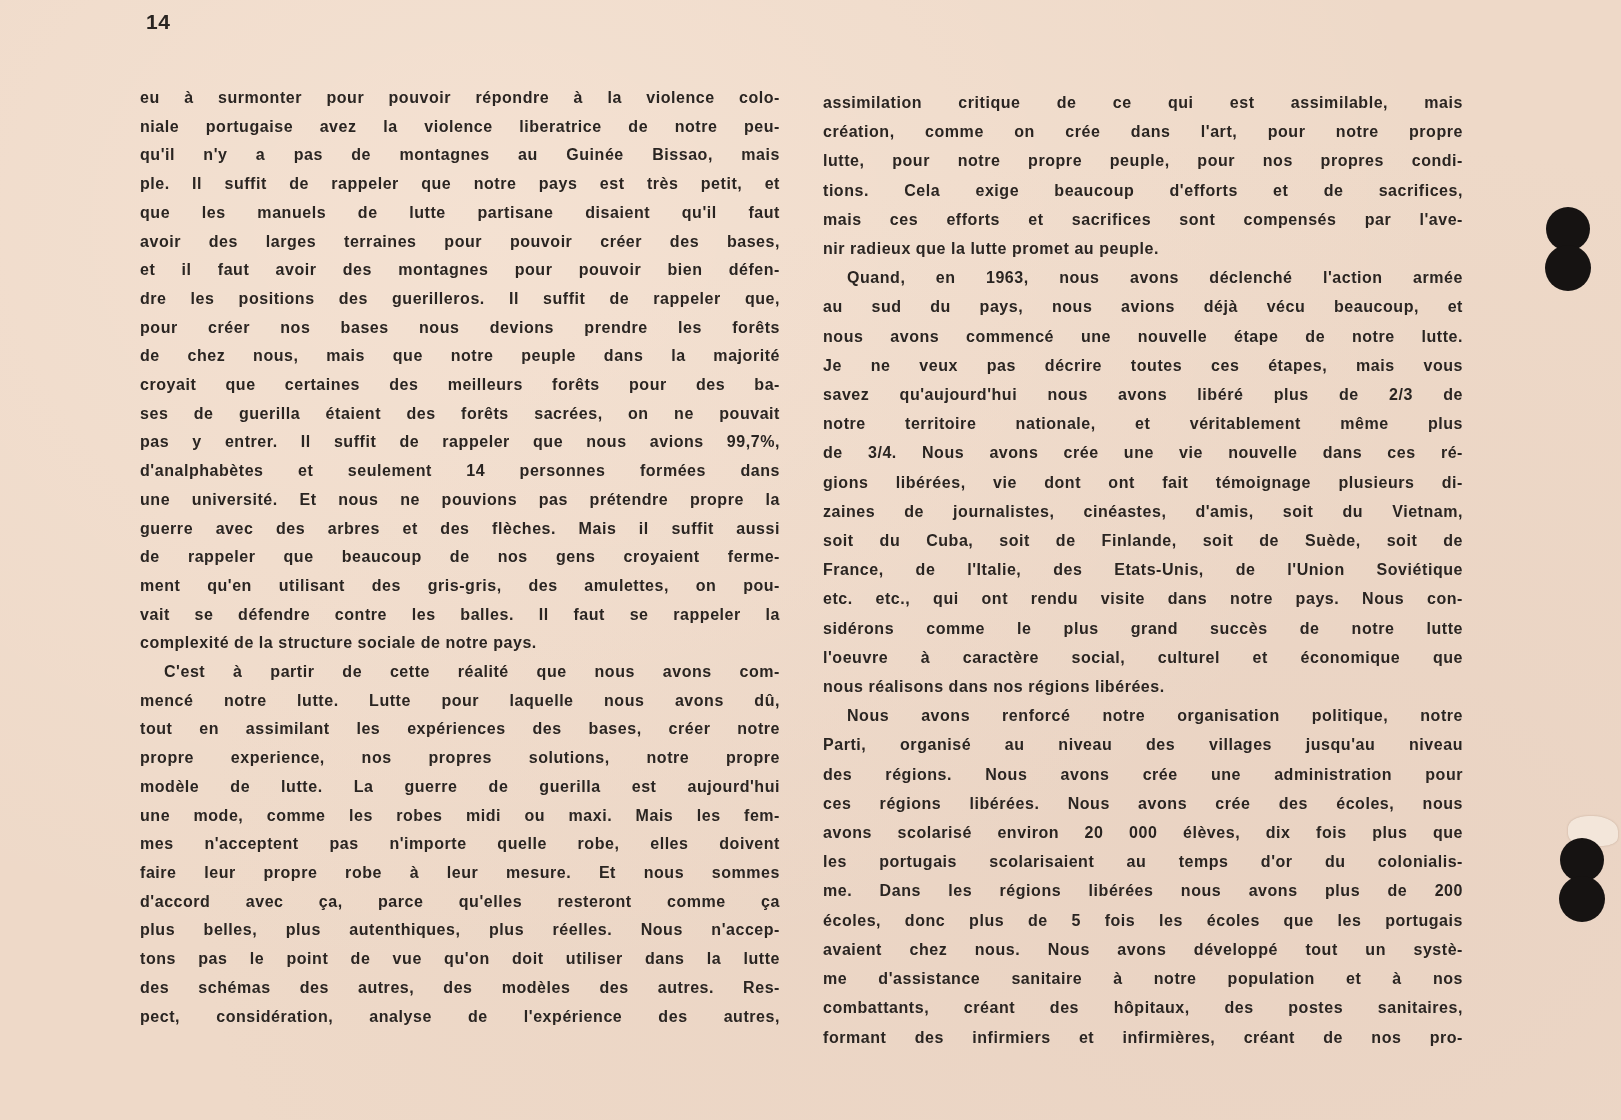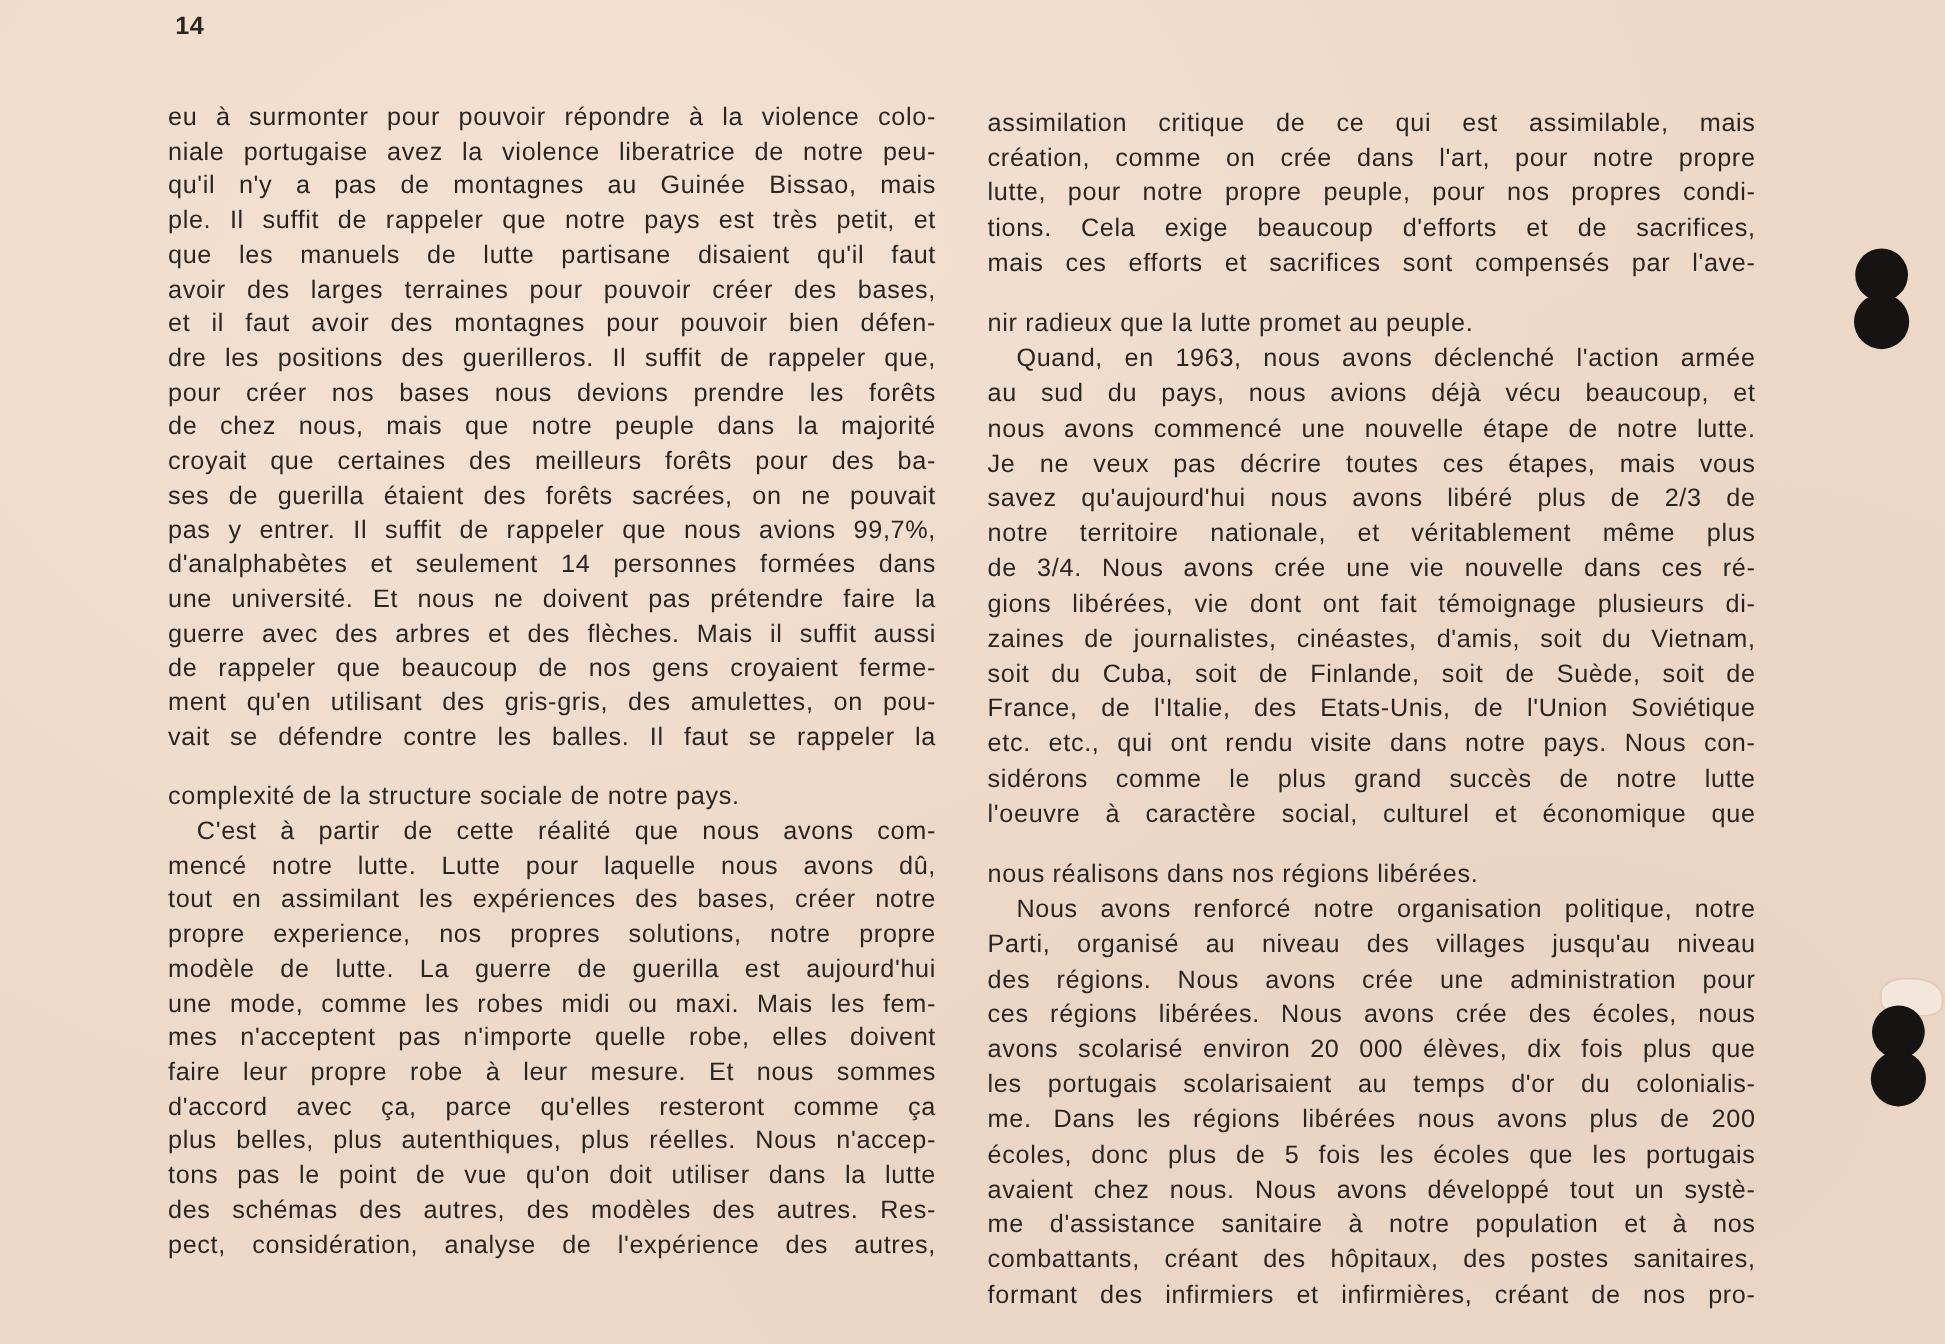--- a/index.html
+++ b/index.html
@@ -12,30 +12,30 @@
       position: relative;
       font-family: "Liberation Sans", sans-serif;
       color: #2a2522;
     }
     .page-number {
       position: absolute; left: 146px; top: 10px;
       font-size: 21px; letter-spacing: 0.5px; font-weight: bold;
     }
     .column {
       position: absolute; top: 82px;
-      font-size: 21px; line-height: 28.7px;
+      font-size: 16px; line-height: 28.7px; font-weight: bold;
     }
     .col-left { left: 140px; width: 640px; top: 84px; }
     .col-right { left: 823px; width: 640px; top: 88px; line-height: 29.2px; }
     .line {
       display: block; white-space: nowrap;
       text-align: justify; text-align-last: justify;
       letter-spacing: 0.55px;
     }
-    .line.last { text-align-last: left; margin-top: 21px; }
+    .line.last { text-align-last: left; }
     .line.indent { padding-left: 24px; }
     .hole-mark { position: absolute; }
     .hole-mark .h1, .hole-mark .h2 {
       position: absolute; width: 44px; height: 44px;
       background: #161312; border-radius: 50%;
     }
     .hole-mark .h2 { top: 38px; width: 46px; height: 46px; left: -1px; }
     .hole-top { left: 1546px; top: 207px; }
     .hole-bottom { left: 1560px; top: 838px; }
     .torn {
@@ -58,21 +58,21 @@
   <span class="line">que les manuels de lutte partisane disaient qu'il faut</span>
   <span class="line">avoir des larges terraines pour pouvoir créer des bases,</span>
   <span class="line">et il faut avoir des montagnes pour pouvoir bien défen-</span>
   <span class="line">dre les positions des guerilleros. Il suffit de rappeler que,</span>
   <span class="line">pour créer nos bases nous devions prendre les forêts</span>
   <span class="line">de chez nous, mais que notre peuple dans la majorité</span>
   <span class="line">croyait que certaines des meilleurs forêts pour des ba-</span>
   <span class="line">ses de guerilla étaient des forêts sacrées, on ne pouvait</span>
   <span class="line">pas y entrer. Il suffit de rappeler que nous avions 99,7%,</span>
   <span class="line">d'analphabètes et seulement 14 personnes formées dans</span>
-  <span class="line">une université. Et nous ne doivent pas prétendre faire la</span>
+  <span class="line">une université. Et nous ne pouvions pas prétendre propre la</span>
   <span class="line">guerre avec des arbres et des flèches. Mais il suffit aussi</span>
   <span class="line">de rappeler que beaucoup de nos gens croyaient ferme-</span>
   <span class="line">ment qu'en utilisant des gris-gris, des amulettes, on pou-</span>
   <span class="line">vait se défendre contre les balles. Il faut se rappeler la</span>
   <span class="line last">complexité de la structure sociale de notre pays.</span>
   <span class="line indent">C'est à partir de cette réalité que nous avons com-</span>
   <span class="line">mencé notre lutte. Lutte pour laquelle nous avons dû,</span>
   <span class="line">tout en assimilant les expériences des bases, créer notre</span>
   <span class="line">propre experience, nos propres solutions, notre propre</span>
   <span class="line">modèle de lutte. La guerre de guerilla est aujourd'hui</span>

